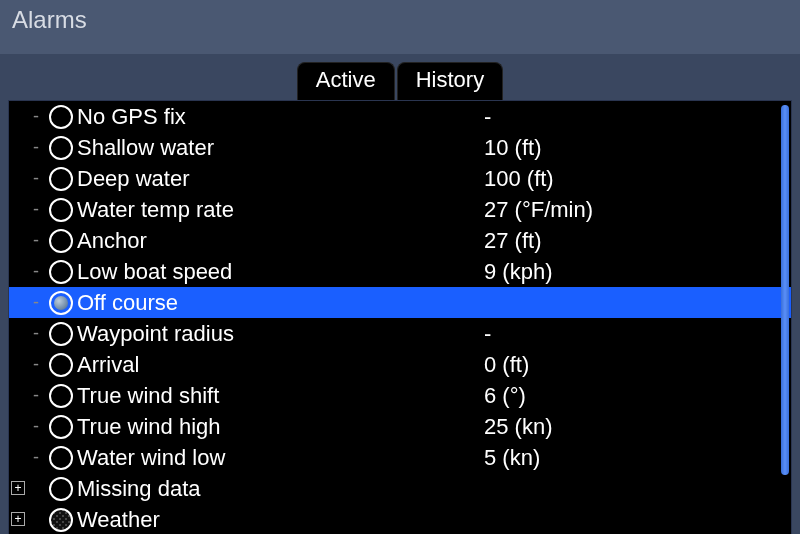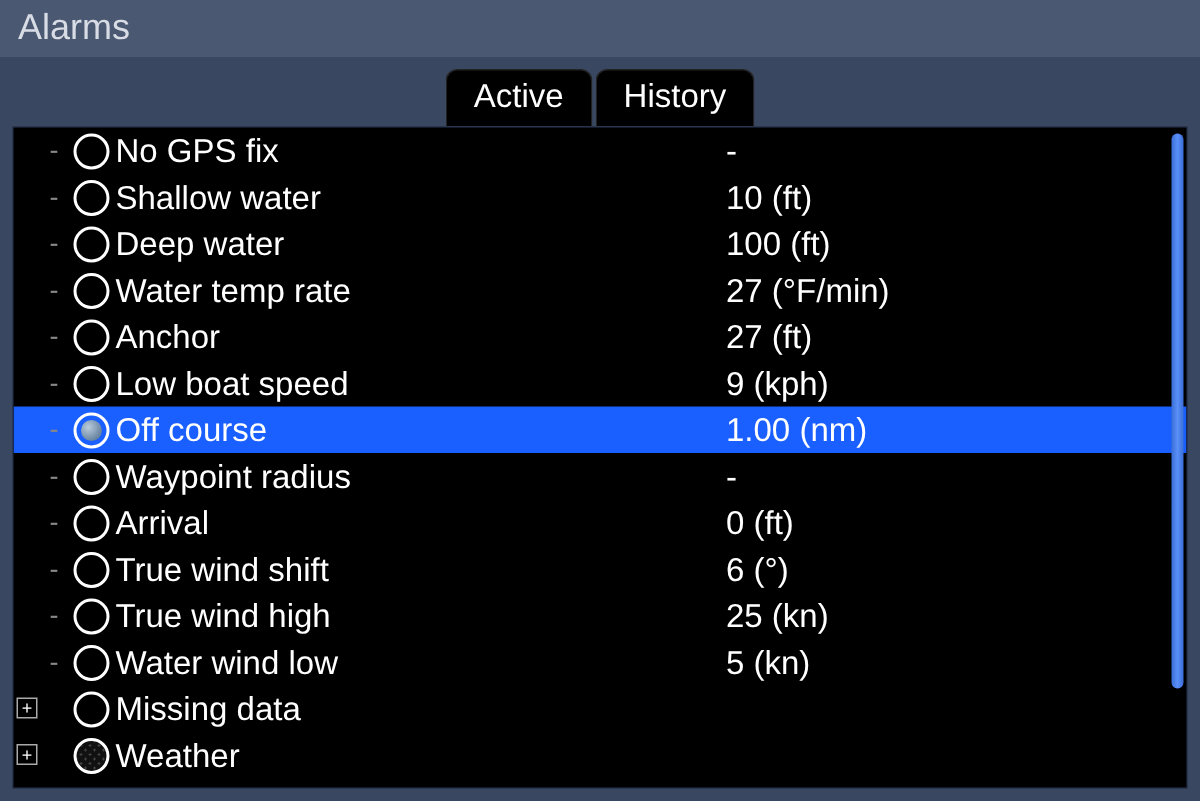--- a/index.html
+++ b/index.html
@@ -5,25 +5,25 @@
     * { margin: 0; padding: 0; box-sizing: border-box; }
     body {
       width: 800px;
       height: 534px;
       background: #4a5872;
       font-family: Arial, sans-serif;
       overflow: hidden;
       position: relative;
     }
     .header {
-      height: 38px;
+      height: 54px;
       background: #4a5872;
       padding: 6px 12px;
       display: flex;
-      align-items: center;
+      align-items: flex-start;
     }
     .header-title {
       color: #d8dce4;
       font-size: 24px;
       font-weight: normal;
     }
     .tabs-area {
       background: #3a4760;
       padding-top: 8px;
       height: 46px;
@@ -217,21 +217,20 @@
           <div class="radio-circle"></div>
           <div class="row-label">Low boat speed</div>
           <div class="row-value">9 (kph)</div>
         </div>
         <div class="list-row selected">
           <div class="tree-prefix">
             <span class="tree-line">-</span>
           </div>
           <div class="radio-circle filled"></div>
           <div class="row-label">Off course</div>
-          <div class="row-value">1.00 (nm)</div>
         </div>
         <div class="list-row">
           <div class="tree-prefix">
             <span class="tree-line">-</span>
           </div>
           <div class="radio-circle"></div>
           <div class="row-label">Waypoint radius</div>
           <div class="row-value">-</div>
         </div>
         <div class="list-row">

